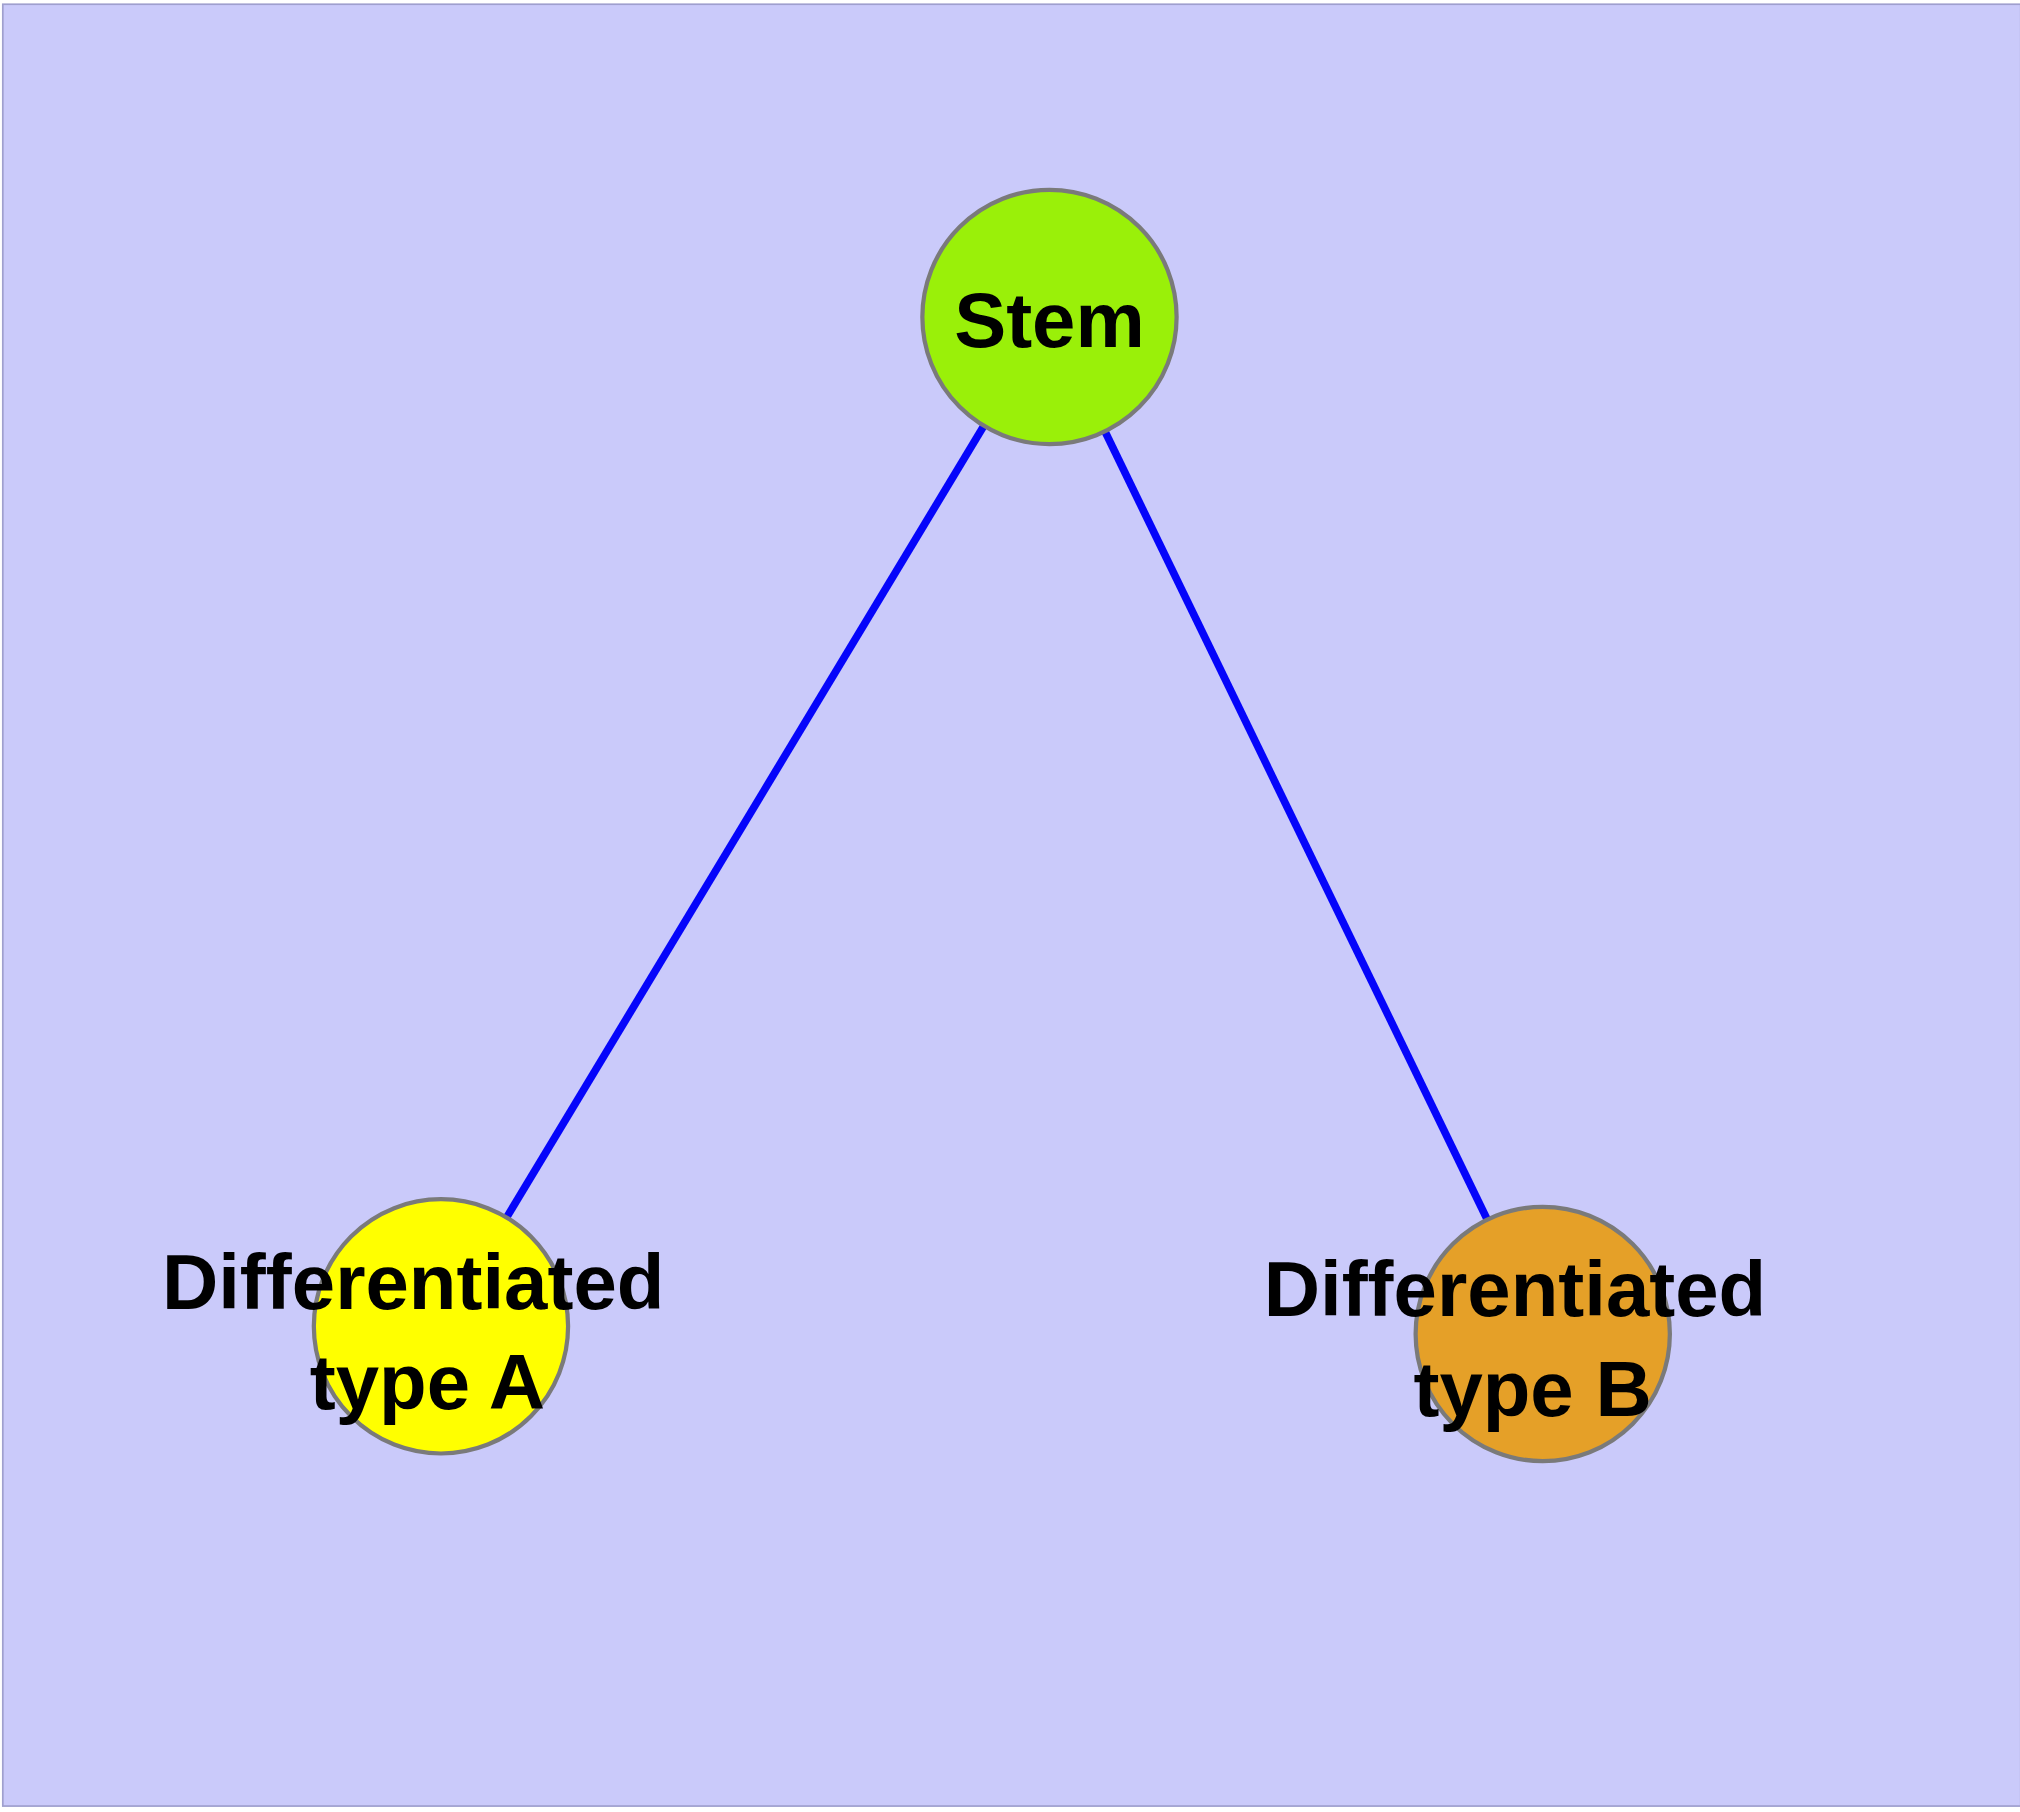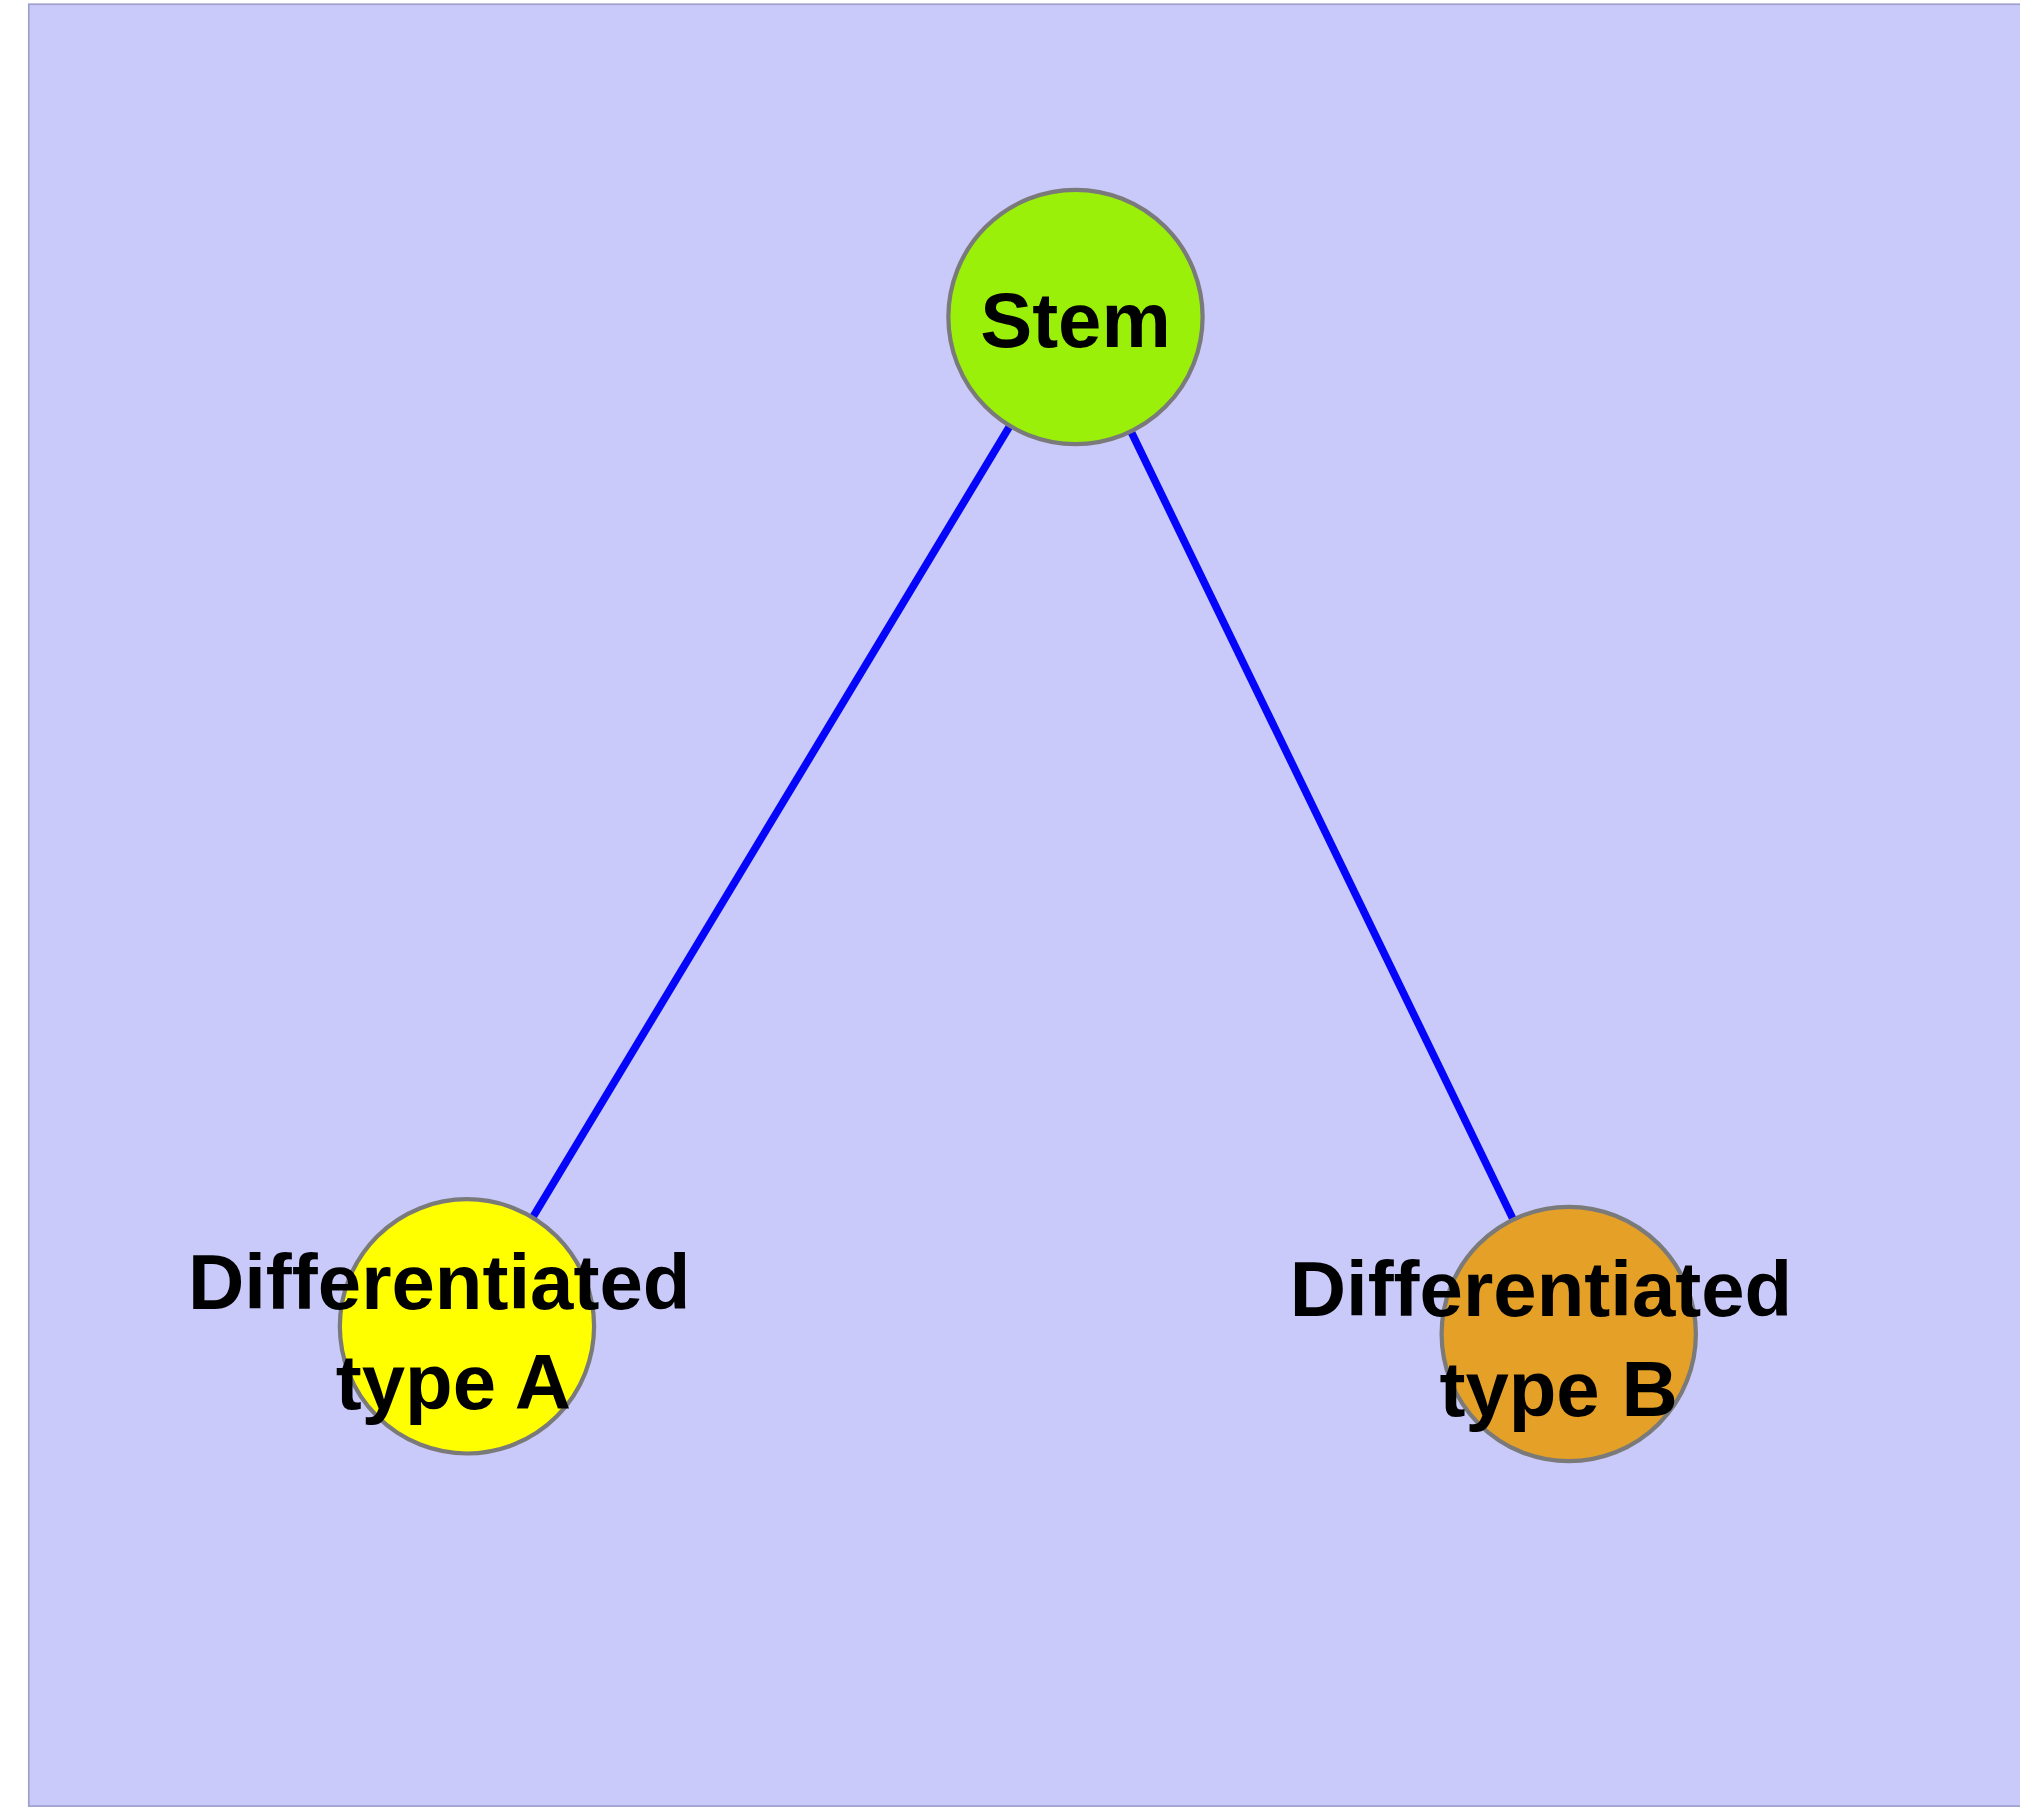--- a/index.html
+++ b/index.html
@@ -7,21 +7,20 @@
     padding: 0;
     background: #ffffff;
     width: 2021px;
     height: 1812px;
     overflow: hidden;
   }
   .stage {
     position: relative;
     width: 1987px;
     height: 1812px;
-    margin-left: 26px;
   }
   svg.diagram {
     display: block;
     width: 2021px;
     height: 1812px;
   }
   .edge {
     stroke-width: 9;
     fill: none;
   }

